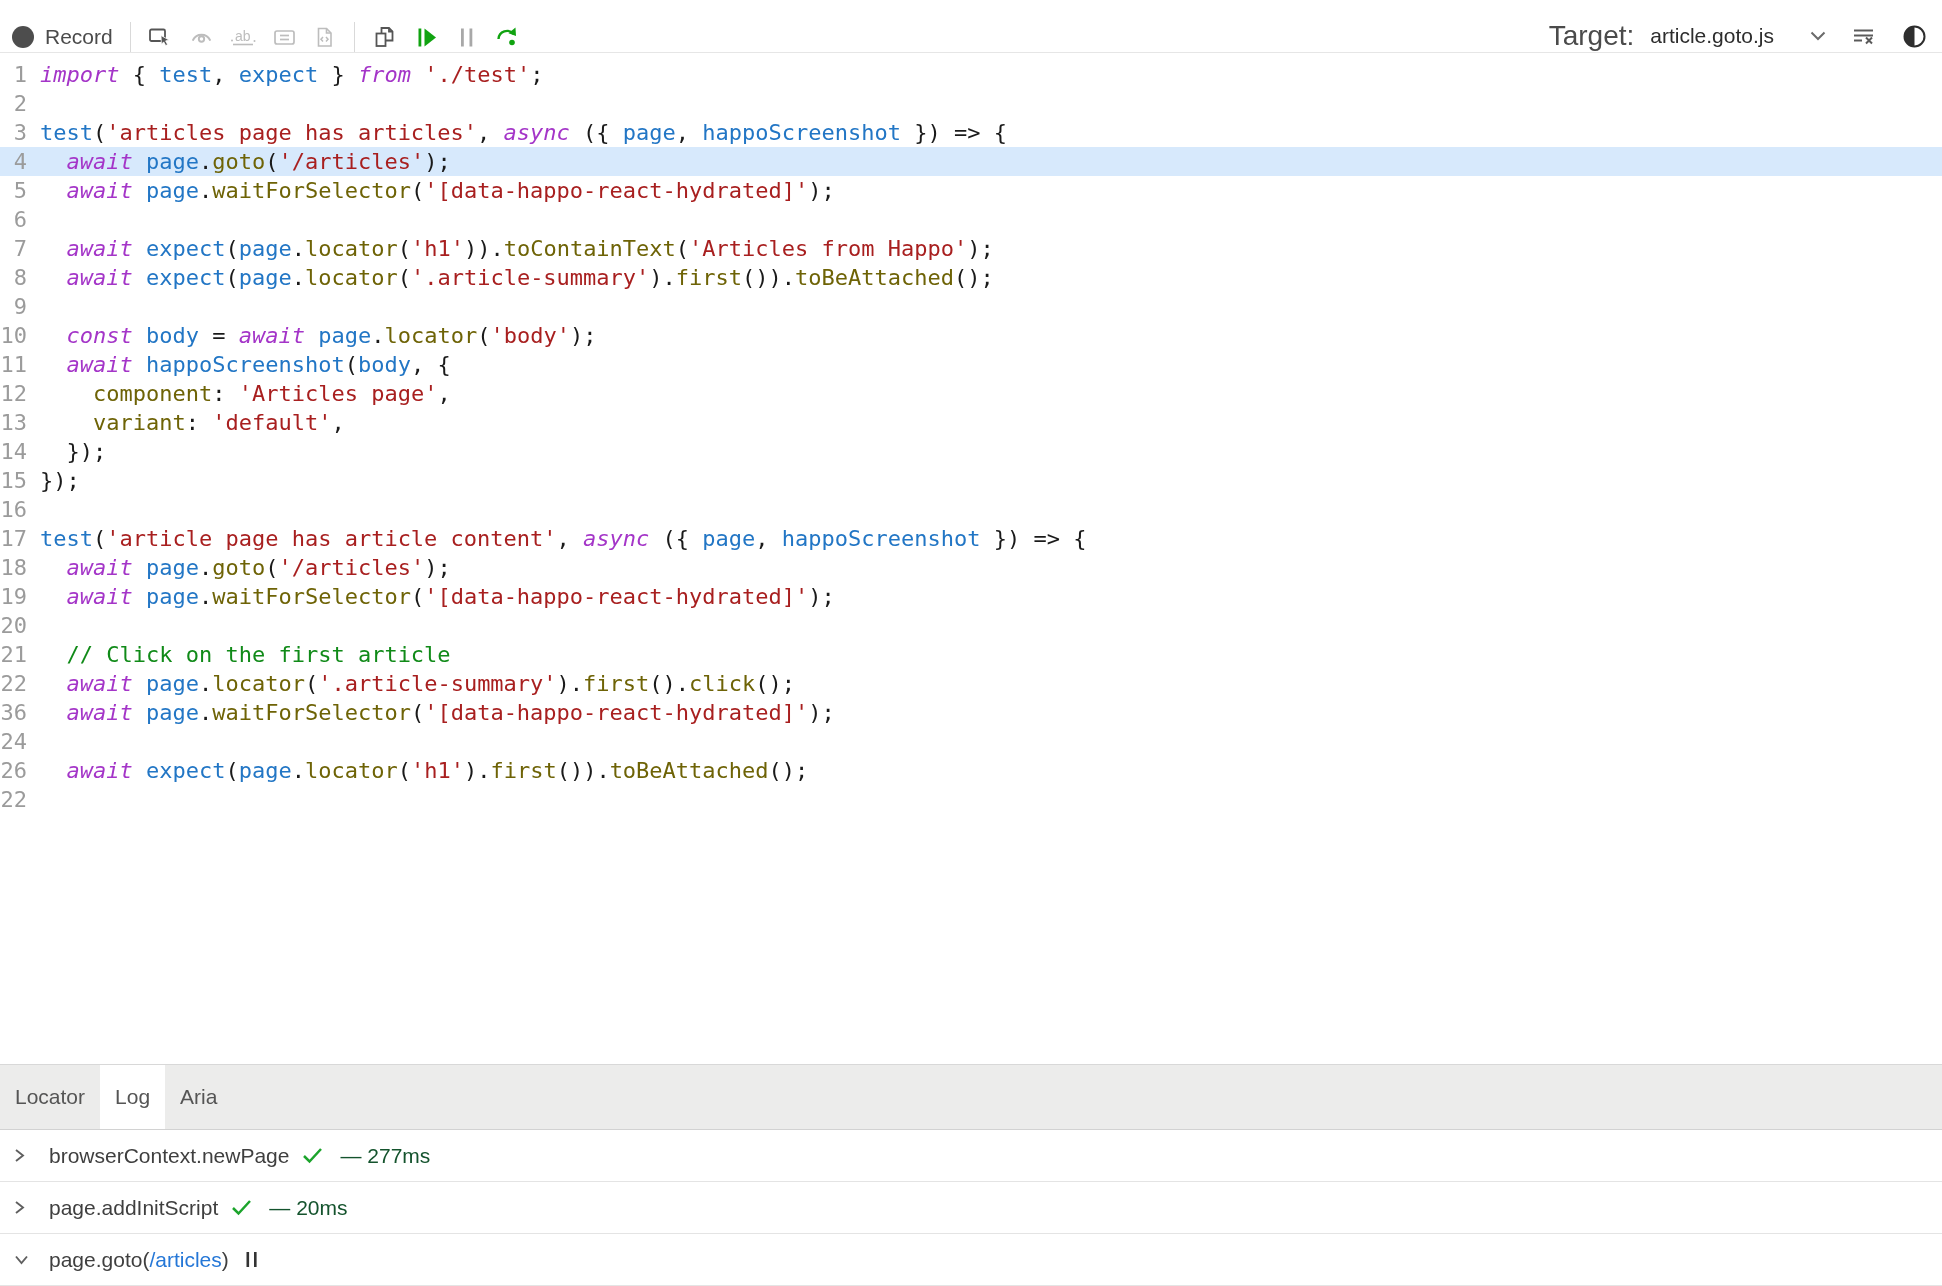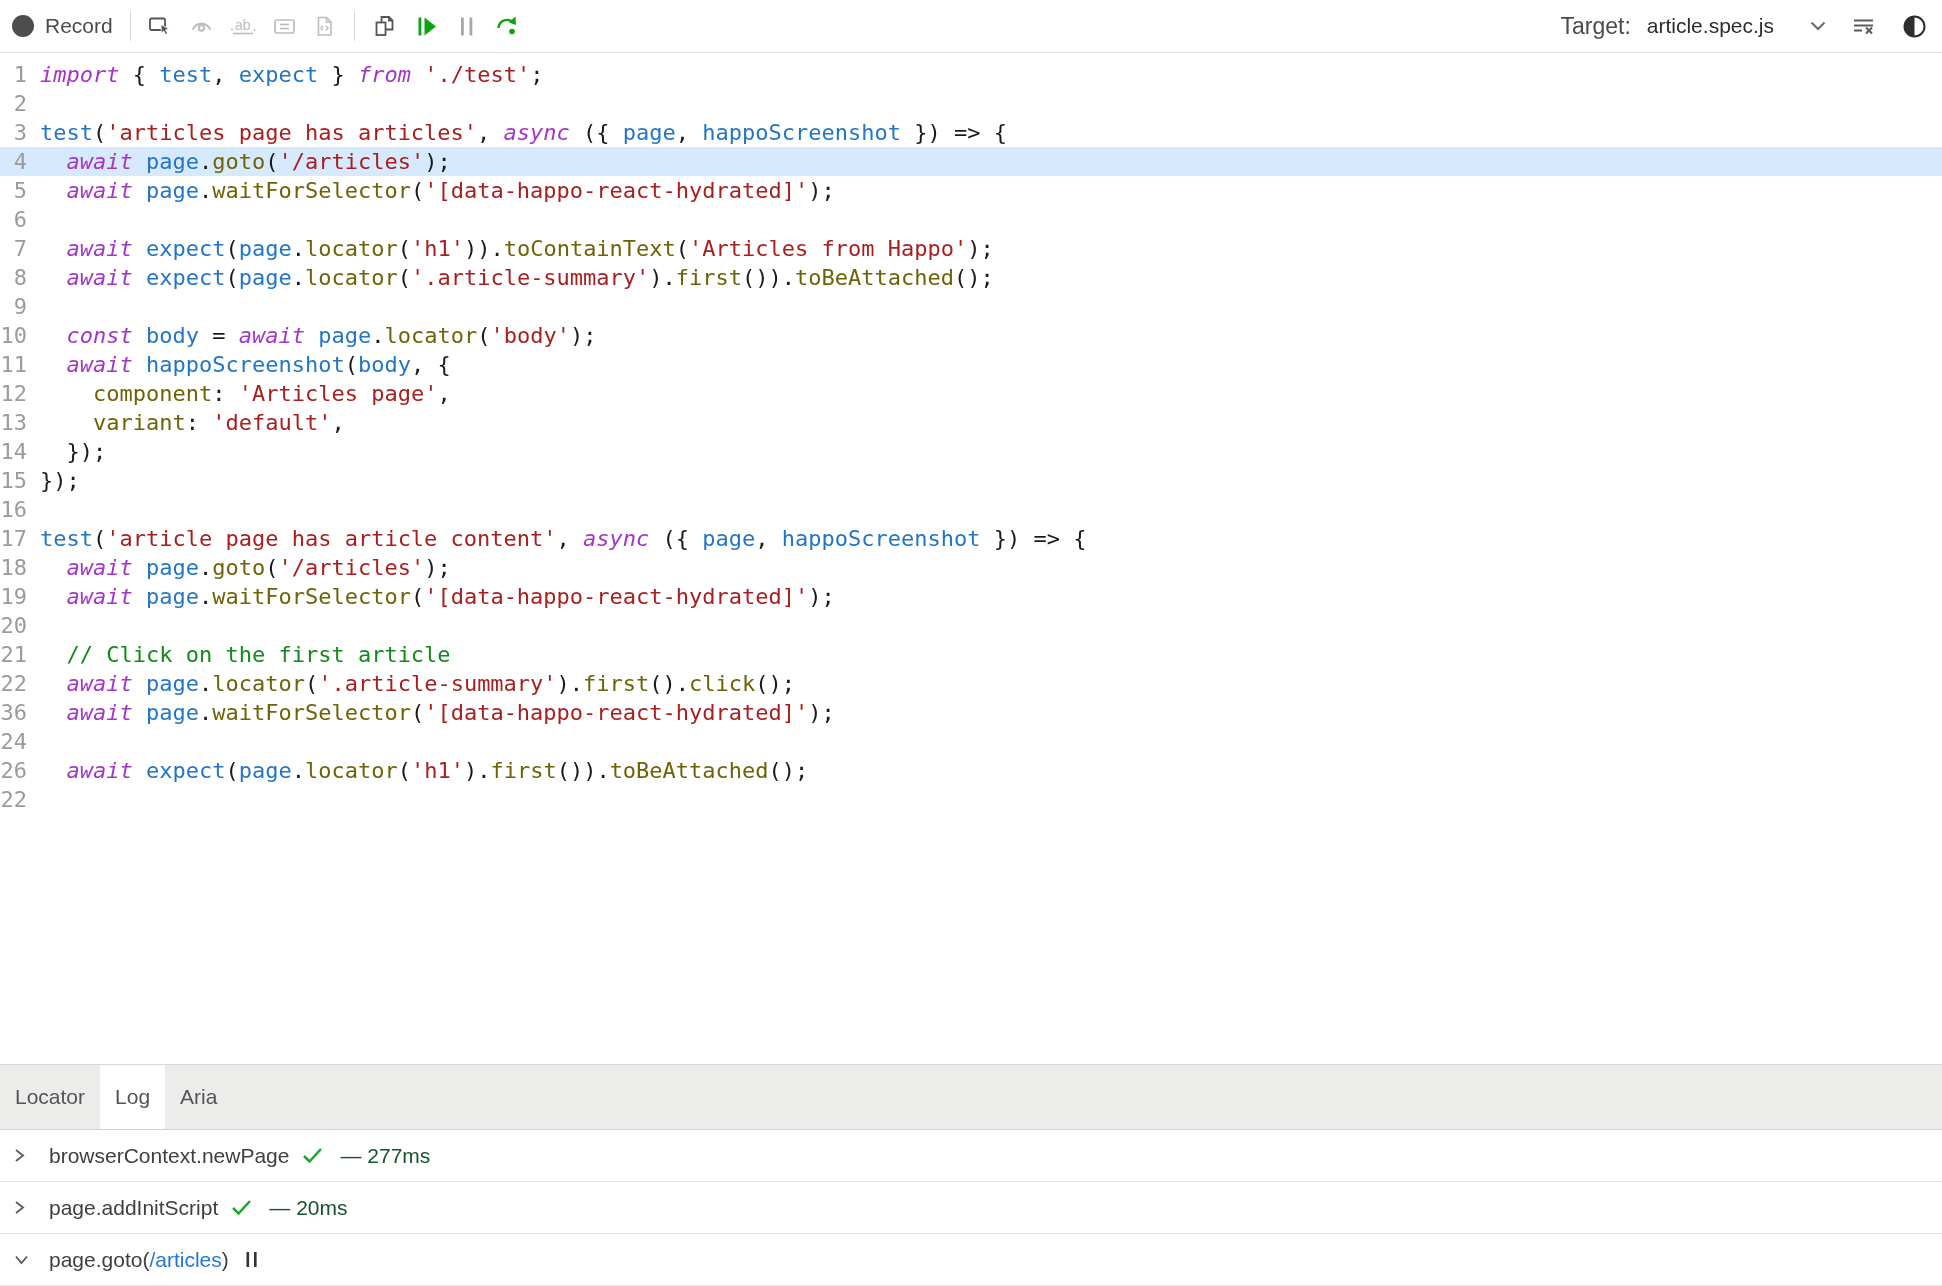--- a/index.html
+++ b/index.html
@@ -1,32 +1,32 @@
 <!DOCTYPE html>
 <html style="--kw: #a435c8; --var: #2276c5; --fn: #6e6306; --str: #a81f1f; --cmt: #108a18; --plain: #1a1a1a; --lineno: #9b9b9b; --hl: #d7e9fc; --accent: #10a310; --link: #2577d7; --check: #1ca42c; --icon: #555555; --icon-disabled: #bdbdbd;"><head>
 <meta charset="utf-8">
 <style>
   * { box-sizing: border-box; margin: 0; padding: 0; }
   html, body { width: 1942px; height: 1286px; overflow: hidden; background: #fff;
     font-family: "Liberation Sans", sans-serif; }
   .app { display: flex; flex-direction: column; width: 1942px; height: 1286px; }
 
   
-  .toolbar { height: 53px; flex: 0 0 53px; display: flex; align-items: center;
+  .toolbar { height: 53px; flex: 0 0 53px; display: flex; align-items: flex-end;
     justify-content: space-between; padding: 0 14px 0 10px; border-bottom: 1px solid #e6e6e6; }
   .tb-left { display: flex; align-items: center; }
   .tb-btn { display: flex; align-items: center; color: var(--icon, #555); cursor: pointer;
     margin-right: 15px; }
   .tb-btn.disabled { color: var(--icon-disabled, #bdbdbd); }
   .tb-btn.accent { color: var(--accent, #10a310); }
   .tb-btn.pausebtn { color: #a8a8a8; }
   .tb-btn .label { font-size: 21px; color: #4b4b4b; margin-left: 9px; }
   .tb-sep { width: 1px; height: 30px; background: #d9d9d9; margin: 0 16px 0 2px; }
   .tb-right { display: flex; align-items: center; }
-  .target-label { font-size: 23px; color: #4b4b4b; margin-right: 16px; }
+  .target-label { font-size: 28px; color: #4b4b4b; margin-right: 16px; }
   .target-select { display: flex; align-items: center; cursor: pointer; }
   .target-value { font-size: 21px; color: #2d2d2d; }
   .target-select .chev { margin-left: 36px; color: #6b6b6b; display: flex; }
   .tb-right .tb-btn { margin-right: 0; margin-left: 24px; color: #5a5a5a; }
   .tb-right .tb-btn.theme { color: #2e2e2e; }
 
   
   .editor { flex: 1 1 auto; overflow: hidden; padding-top: 7px;
     font-family: "DejaVu Sans Mono", "Liberation Mono", monospace;
     font-size: 22px; }
@@ -150,21 +150,21 @@
               <path d="M4.5 15 A 8.5 8.5 0 0 1 19.5 10" fill="none" stroke="currentColor" stroke-width="2.4"></path>
               <path d="M21.5 3.5 L22 12 L14.5 9.2 Z" fill="currentColor"></path>
               <circle cx="18" cy="18.5" r="2.8" fill="currentColor"></circle>
             </svg>
           </span>
         </div>
       </div>
     <div class="tb-right">
       <span class="target-label">Target:</span>
       <div class="target-select">
-        <span class="target-value">article.spec.js</span>
+        <span class="target-value">article.goto.js</span>
         <span class="chev">
           <svg width="16" height="10" viewBox="0 0 16 10">
               <path d="M1.5 1.5 L8 8 L14.5 1.5" fill="none" stroke="currentColor" stroke-width="2"></path>
             </svg>
         </span>
       </div>
       <span id="toolbar-right" style="display:flex">
           <div class="tb-btn">
             <span style="display: flex;">
               <svg width="27" height="27" viewBox="0 0 27 27">

